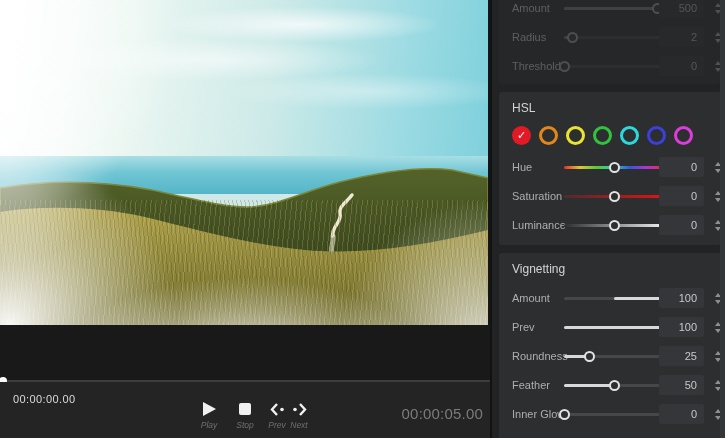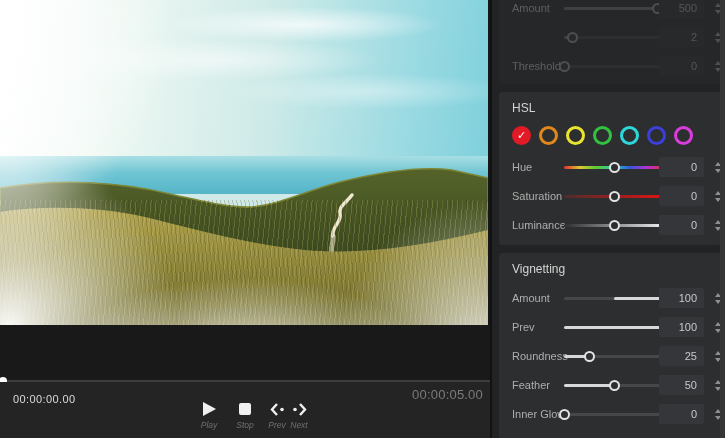--- a/index.html
+++ b/index.html
@@ -30,21 +30,21 @@
       radial-gradient(circle 240px at 2% 100%, rgba(255,255,255,.95), rgba(255,255,255,0) 70%),
       radial-gradient(ellipse 260px 120px at 50% 112%, rgba(255,255,255,.9), rgba(255,255,255,0) 72%),
       radial-gradient(circle 210px at 100% 108%, rgba(255,255,255,.8), rgba(255,255,255,0) 72%);}
 
   
   .tl-upper{position:absolute;left:0;top:325px;width:490px;height:55px;background:#191919;}
   .tl-line{position:absolute;left:0;top:380px;width:490px;height:2px;background:#3d3d3d;}
   .tl-dot{position:absolute;left:-1px;top:377px;width:8px;height:8px;border-radius:50%;background:#fdfdfd;}
   .tl-lower{position:absolute;left:0;top:382px;width:490px;height:56px;background:#242424;}
   .tc-current{position:absolute;left:13px;top:11px;font-size:11px;letter-spacing:.4px;color:#dadada;}
-  .tc-total{position:absolute;right:7px;top:5px;font-size:13px;letter-spacing:.2px;color:#7b7b7b;}
+  .tc-total{position:absolute;right:7px;top:23px;font-size:15px;letter-spacing:.2px;color:#7b7b7b;}
   .transport{position:absolute;left:198px;top:19px;display:flex;}
   .t-btn{width:22px;display:flex;flex-direction:column;align-items:center;cursor:pointer;font-style:italic;}
   .t-btn.m14{margin-right:14px;} .t-btn.m10{margin-right:10px;}
   .t-icon{height:16px;display:flex;align-items:center;justify-content:center;}
   .t-label{margin-top:3px;font-size:8.5px;color:#6f6f6f;}
   .play-tri{width:0;height:0;border-top:7.5px solid transparent;border-bottom:7.5px solid transparent;border-left:13px solid #f0f0f0;}
   .stop-sq{width:12px;height:12px;border-radius:2px;background:#f0f0f0;}
 
   
   .panel{position:absolute;left:490px;top:0;width:235px;height:438px;background:#222324;overflow:hidden;border-left:2px solid #121212;}
@@ -161,20 +161,21 @@
               <div class="fill" style="left: 0%; width: 93%;"></div>
               <div class="thumb" style="left: calc(93% - 5.5px);"></div>
             </div>
             <div class="value-box">500</div>
             <div class="spinner">
               <div class="arrow-up"></div>
               <div class="arrow-down"></div>
             </div>
           </div>
           <div class="slider-row">
+            <div class="row-label">Radius</div>
             <div class="track-wrap">
               <div class="track "></div>
               <div class="fill" style="left: 0%; width: 8%;"></div>
               <div class="thumb" style="left: calc(8% - 5.5px);"></div>
             </div>
             <div class="value-box">2</div>
             <div class="spinner">
               <div class="arrow-up"></div>
               <div class="arrow-down"></div>
             </div>

